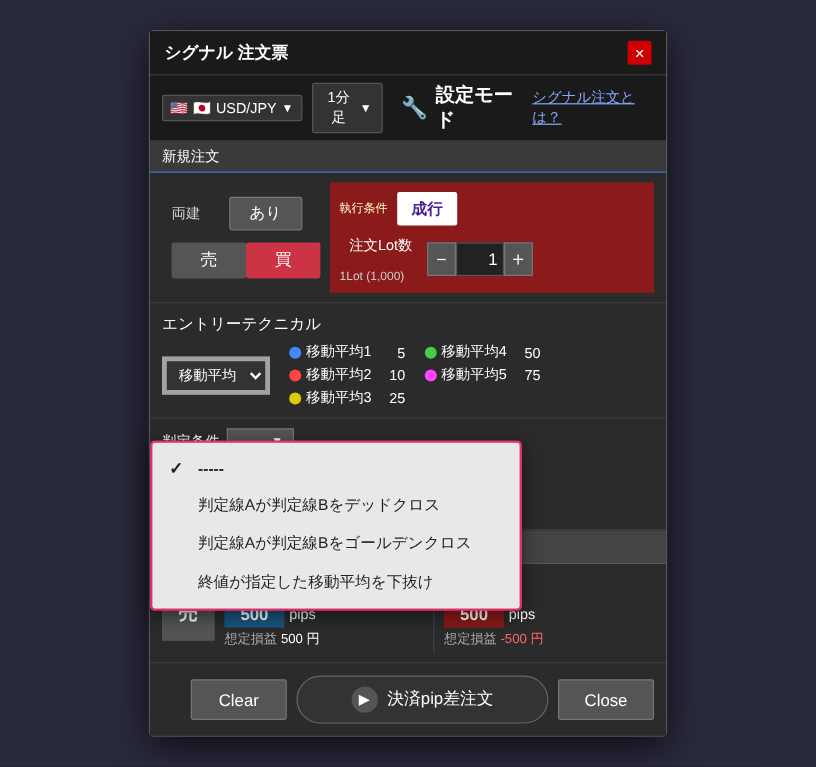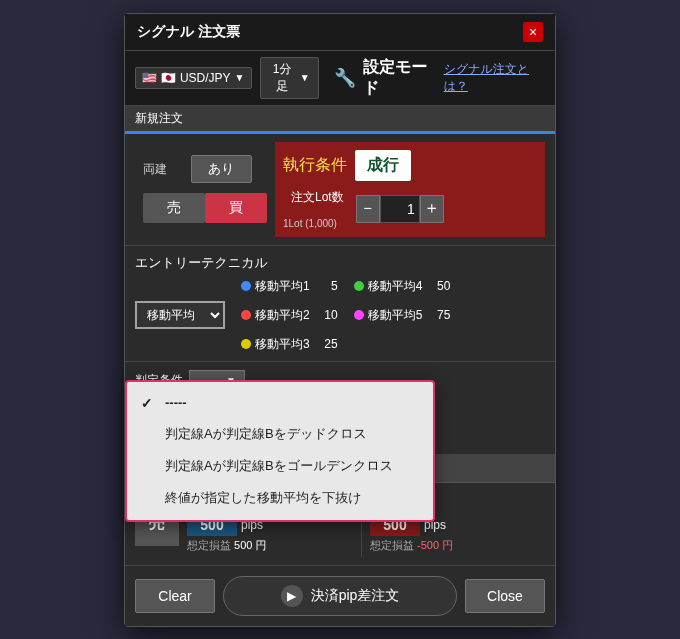--- a/index.html
+++ b/index.html
@@ -116,21 +116,21 @@
       font-size: 12px;
       text-decoration: underline;
       cursor: pointer;
     }
 
     .section-header {
       background: #3a3a3a;
       padding: 4px 10px;
       color: #fff;
       font-size: 12px;
-      border-bottom: 3px solid #3b82f6;
+      border-bottom: 1px solid #3b82f6;
     }
 
     .order-section {
       background: #2b2b2b;
       padding: 8px 10px;
       border-bottom: 1px solid #444;
     }
 
     .order-row {
       display: flex;
@@ -169,30 +169,30 @@
       background: #cc3344;
       color: #fff;
       border: none;
       padding: 6px 24px;
       font-size: 14px;
       cursor: pointer;
       border-radius: 2px;
     }
 
     .exec-label {
-      color: #fde047;
-      font-size: 16px;
+      color: #fef9c3;
+      font-size: 10px;
     }
 
     .seiko-btn {
       background: #fff;
-      color: #14532d;
+      color: #4c1d95;
       border: none;
       padding: 5px 12px;
-      font-size: 16px;
+      font-size: 13px;
       font-weight: bold;
       cursor: pointer;
       border-radius: 2px;
     }
 
     .lot-label {
       color: #fff;
       font-size: 12px;
       margin-left: 8px;
     }
@@ -254,21 +254,21 @@
 
     .technical-row {
       display: flex;
       align-items: center;
       gap: 8px;
     }
 
     .ma-table {
       display: grid;
       grid-template-columns: repeat(2, 1fr);
-      gap: 12px 16px;
+      gap: 2px 16px;
       margin-left: 8px;
     }
 
     .ma-item {
       display: flex;
       align-items: center;
       gap: 4px;
       color: #fff;
       font-size: 12px;
     }
@@ -281,21 +281,21 @@
     }
 
     .ma-num {
       min-width: 24px;
       text-align: right;
     }
 
     .ma-select {
       background: #333;
       color: #fff;
-      border: 2px solid #a3a3a3;
+      border: 4px solid #a3a3a3;
       padding: 4px 6px;
       font-size: 12px;
       cursor: pointer;
       min-width: 90px;
     }
 
     .judgment-section {
       background: #2b2b2b;
       padding: 8px 10px;
       border-bottom: 1px solid #444;
@@ -500,20 +500,21 @@
 
     .clear-btn {
       background: #555;
       color: #fff;
       border: 1px solid #777;
       padding: 8px 8px;
       font-size: 14px;
       cursor: pointer;
       border-radius: 2px;
       min-width: 80px;
+      margin-left: 24px;
     }
 
     .start-btn {
       background: #333;
       color: #fff;
       border: 1px solid #666;
       padding: 8px 20px;
       font-size: 14px;
       cursor: pointer;
       border-radius: 20px;

